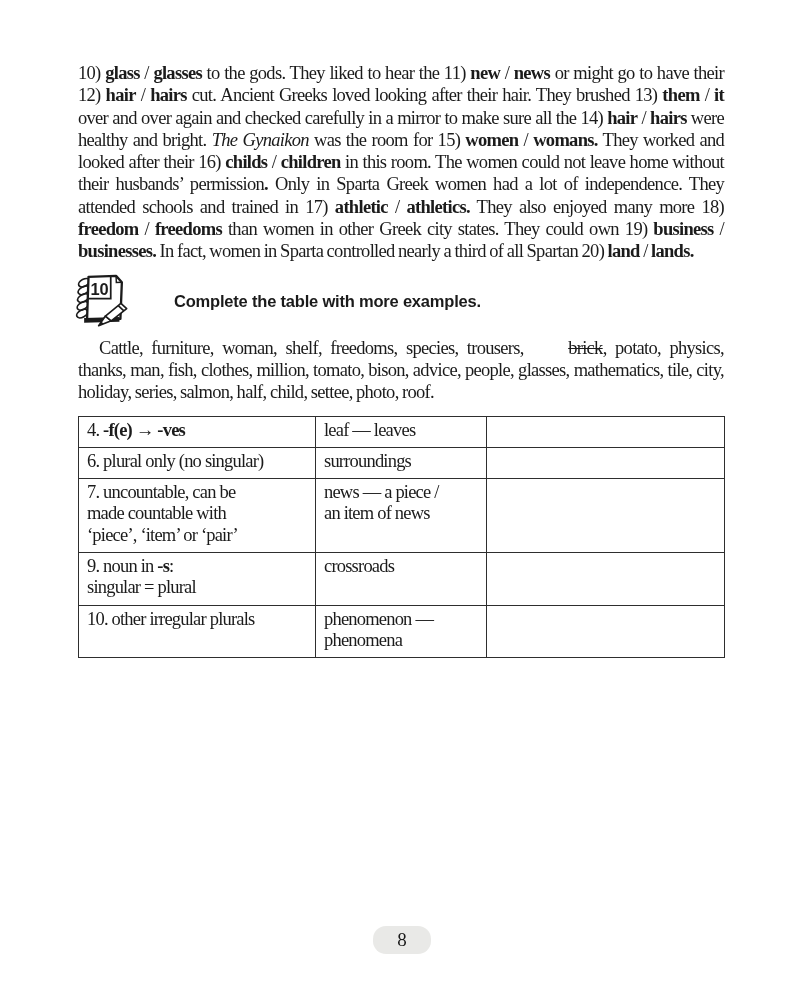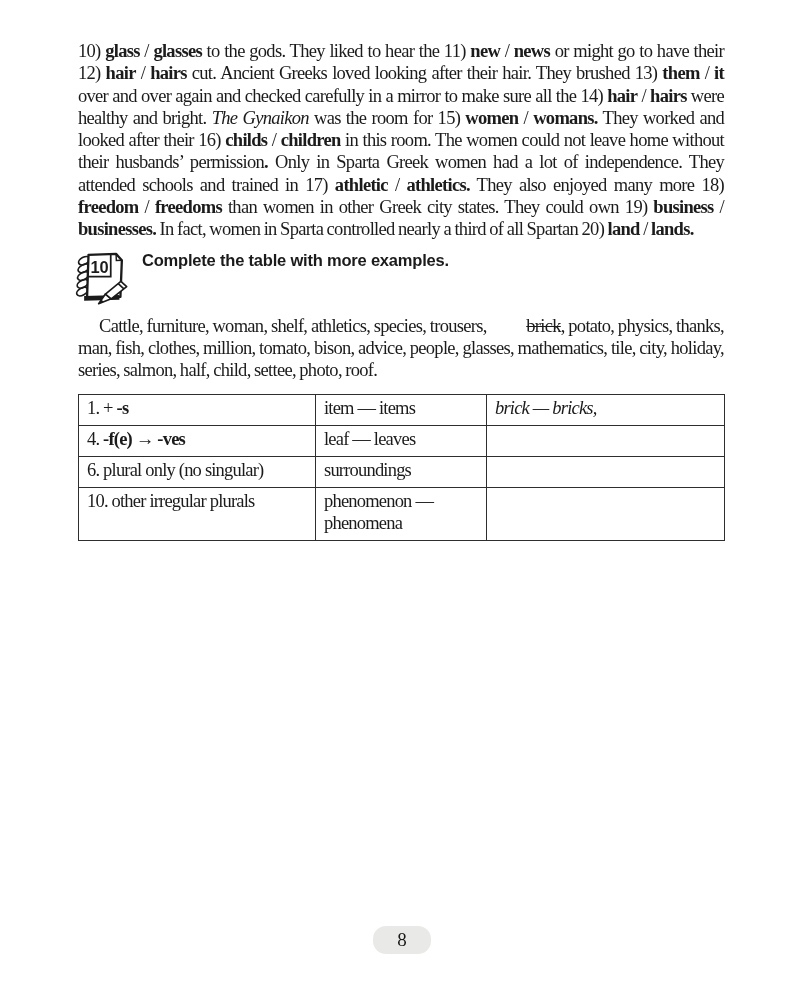--- a/index.html
+++ b/index.html
@@ -11,41 +11,42 @@
     font-family: "Liberation Serif", serif;
   }
   .page {
     position: relative;
     width: 786px; height: 1000px;
     background: #fff;
     overflow: hidden;
   }
   .content {
     position: absolute;
-    left: 78px; top: 40px;
+    left: 78px; top: 62px;
     width: 646px;
   }
   .para {
     font-size: 18.5px;
     line-height: 22.3px;
     text-align: justify;
     letter-spacing: -0.7px;
     word-spacing: -0.5px;
     margin: 0;
   }
   .gap-paragraph { margin-bottom: 10px; }
   .b { font-weight: bold; }
   .i { font-style: italic; }
   .strike { text-decoration: line-through; margin-left: 36px; }
 
   .exercise-header {
     display: flex;
-    align-items: flex-start;
+    align-items: center;
     height: 58px;
     margin: 6px 0 6px -4px;
+    gap: 32px;
   }
   .icon svg { width: 58px; height: 58px; display: block; }
   .icon text { font-family: "Liberation Sans", sans-serif; }
   .instruction {
     font-family: Liberation Sans, sans-serif;
     font-weight: bold;
     font-size: 16.5px;
     letter-spacing: -0.2px;
     margin-left: 10px;
   }
@@ -110,37 +111,43 @@
             <path d="M25.5 54.5 L32.5 44.5 L38.5 49.5 Z" fill="#ffffff"></path>
             <path d="M32.5 44.5 L48.5 31.5 L54.5 36.8 L38.5 49.5 Z" fill="#ffffff"></path>
             <path d="M45.8 33.7 L51.6 39.1" fill="none"></path>
             <path d="M25.5 54.5 L28.4 50.4 L31 52.6 Z" fill="#1b1b1b" stroke="none"></path>
           </g>
         </svg>
       </span>
       <span class="instruction">Complete the table with more examples.</span>
     </div>
 
-    <p class="para word-list"><span>Cattle, furniture, woman, shelf, athletics, species, trousers, </span><span class="strike">brick</span><span>, potato, physics, thanks, man, fish, clothes, million, tomato, bison, advice, people, glasses, mathematics, tile, city, holiday, series, salmon, half, child, settee, photo, roof.</span></p>
+    <p class="para word-list"><span>Cattle, furniture, woman, shelf, freedoms, species, trousers, </span><span class="strike">brick</span><span>, potato, physics, thanks, man, fish, clothes, million, tomato, bison, advice, people, glasses, mathematics, tile, city, holiday, series, salmon, half, child, settee, photo, roof.</span></p>
 
     <table class="rules">
       <tbody>
-        <tr>
-          <td class="rule-cell"><span>1. + </span><span class="b">-s</span></td>
-          <td class="example-cell">item — items</td>
-          <td class="answer-cell">brick — bricks,</td>
-        </tr>
         <tr>
           <td class="rule-cell"><span>4. </span><span class="b">-f(e)</span><span> → </span><span class="b">-ves</span></td>
           <td class="example-cell">leaf — leaves</td>
           <td class="answer-cell"></td>
         </tr>
         <tr>
           <td class="rule-cell"><span>6. plural only (no singular)</span></td>
           <td class="example-cell">surroundings</td>
+          <td class="answer-cell"></td>
+        </tr>
+        <tr>
+          <td class="rule-cell"><span>7. uncountable, can be<br>made countable with<br>‘piece’, ‘item’ or ‘pair’</span></td>
+          <td class="example-cell">news — a piece /
+an item of news</td>
+          <td class="answer-cell"></td>
+        </tr>
+        <tr>
+          <td class="rule-cell"><span>9. noun in </span><span class="b">-s</span><span>:<br>singular = plural</span></td>
+          <td class="example-cell">crossroads</td>
           <td class="answer-cell"></td>
         </tr>
         <tr>
           <td class="rule-cell"><span>10. other irregular plurals</span></td>
           <td class="example-cell">phenomenon —
 phenomena</td>
           <td class="answer-cell"></td>
         </tr>
       </tbody>
     </table>

